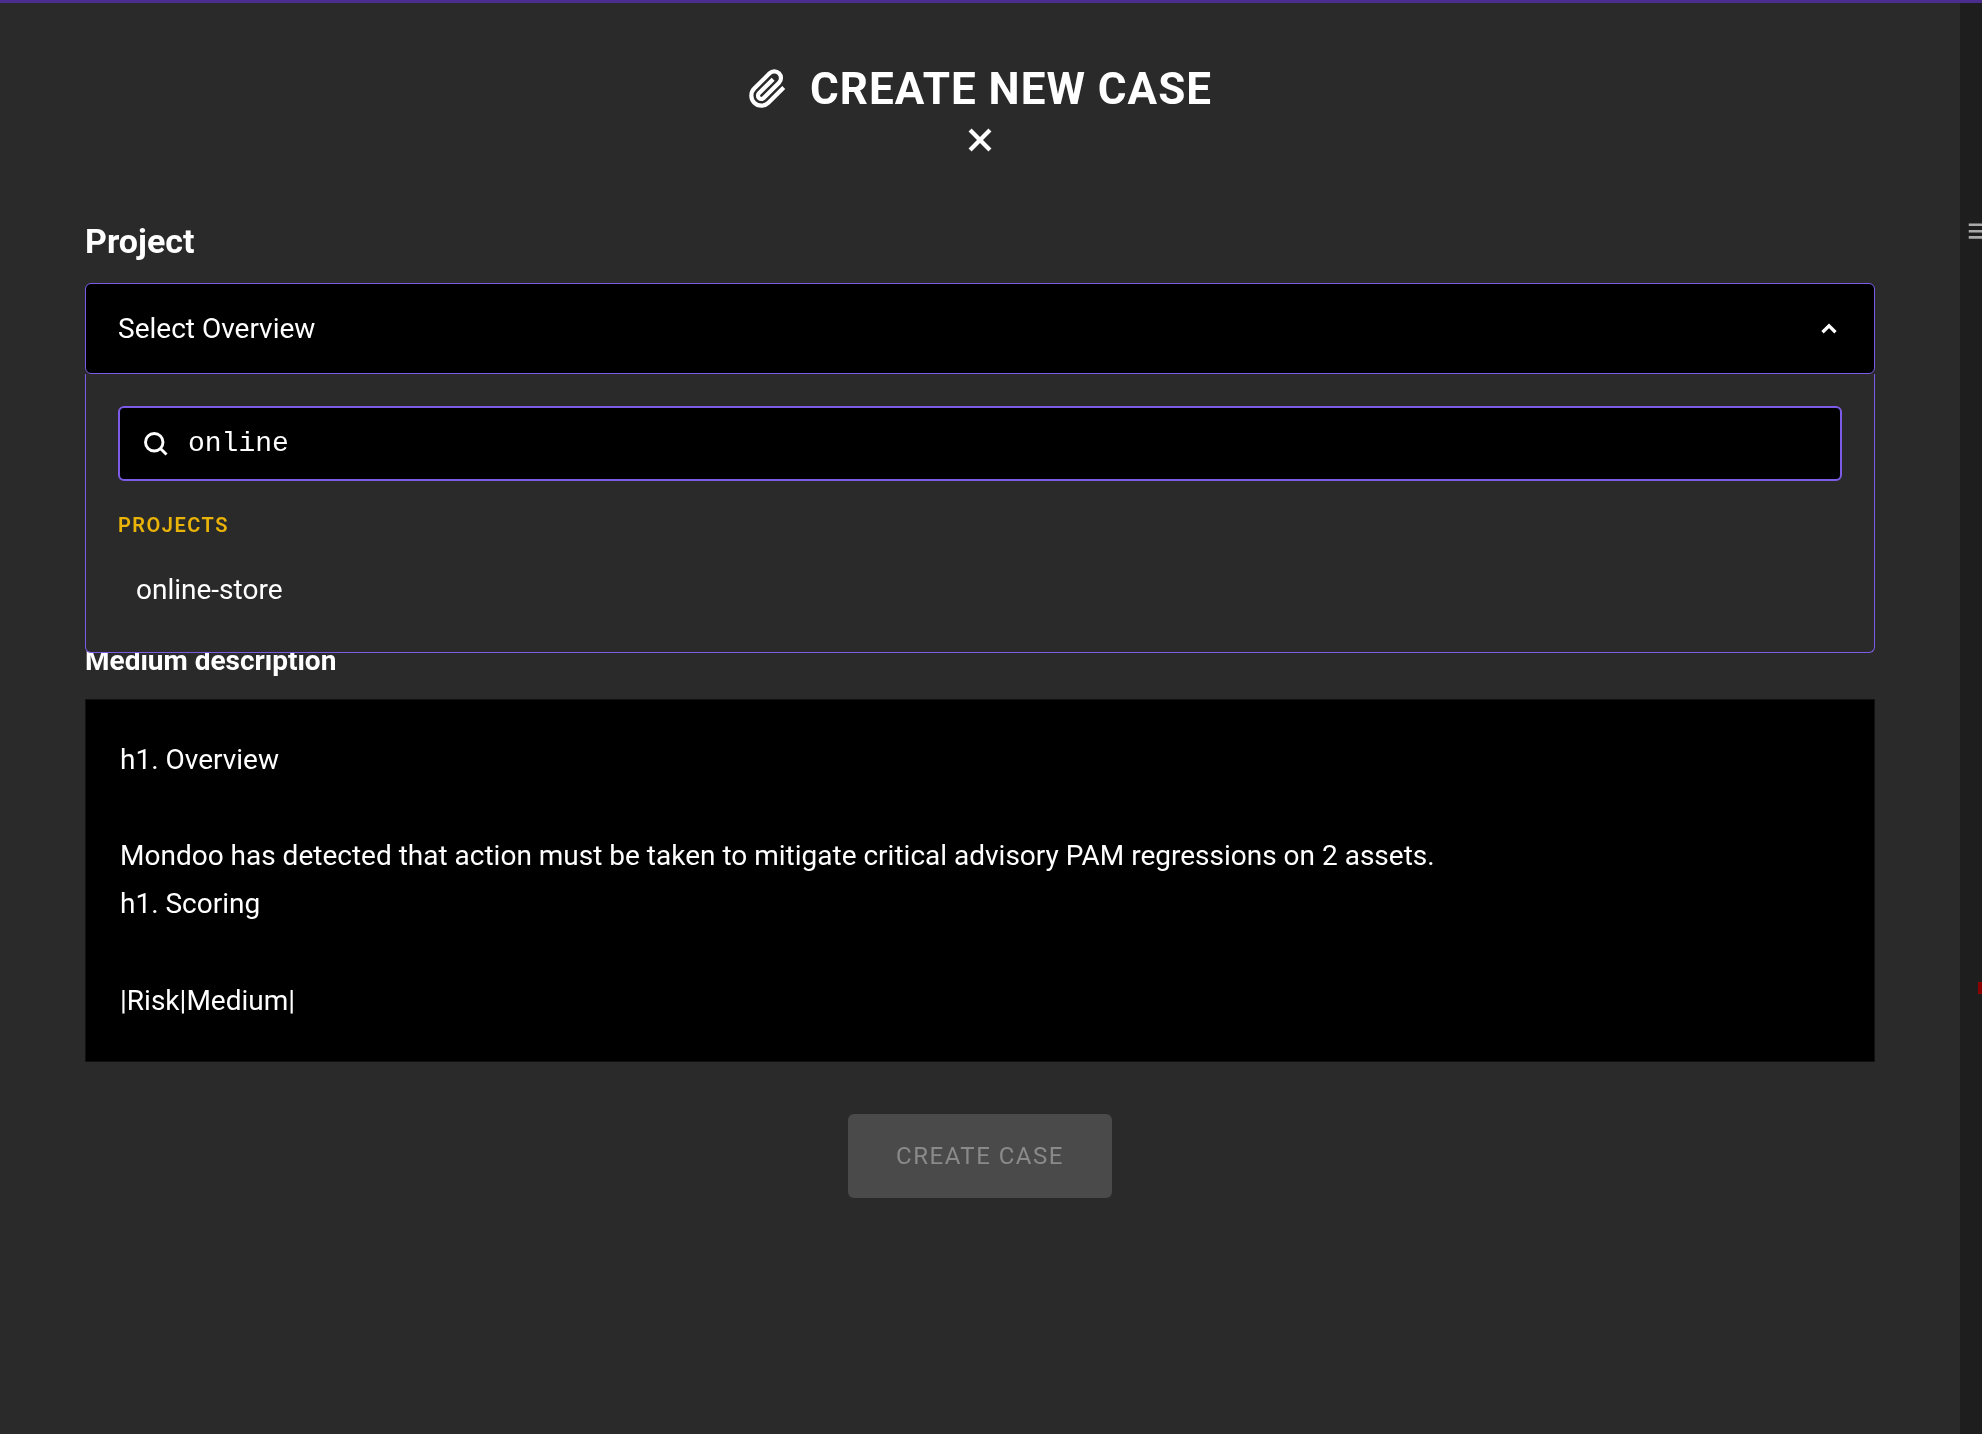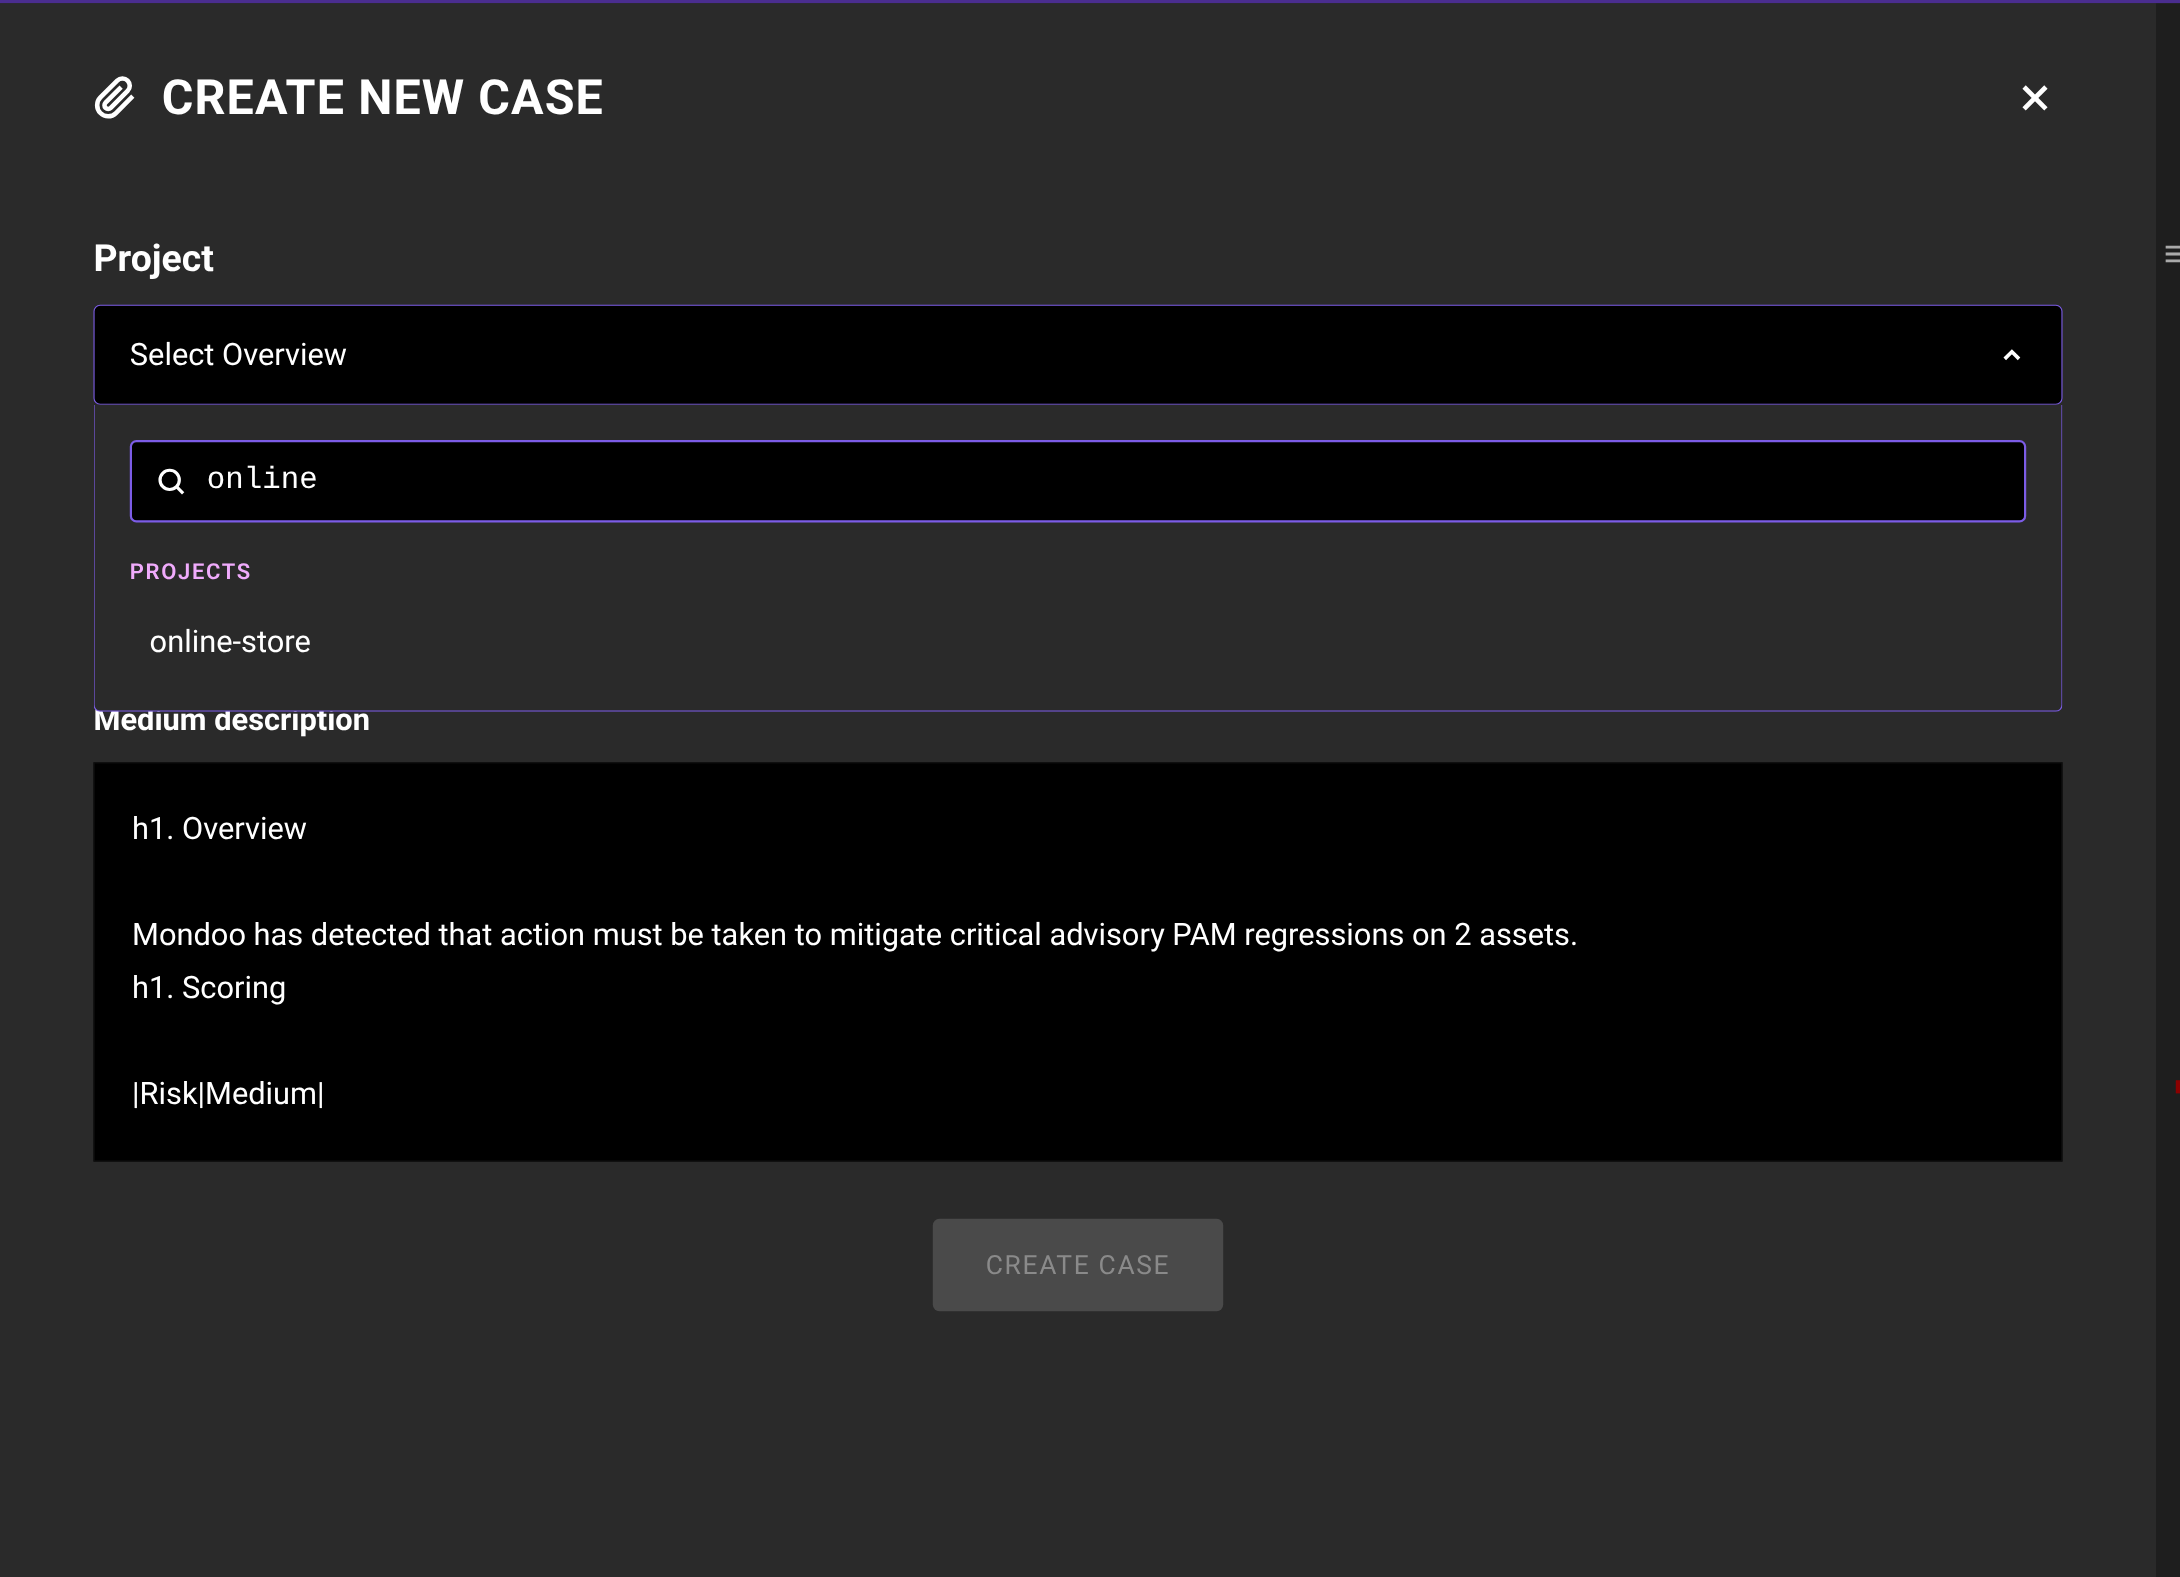--- a/index.html
+++ b/index.html
@@ -39,21 +39,22 @@
       color: #aaa;
       font-size: 36px;
       line-height: 12px;
       letter-spacing: -4px;
     }
     
     .header {
       display: flex;
       align-items: center;
       justify-content: space-between;
-      margin-bottom: 100px;
+      margin-bottom: 56px;
+      flex-direction: column;
     }
     
     .header-left {
       display: flex;
       align-items: center;
       gap: 22px;
     }
     
     .attachment-icon {
       width: 40px;
@@ -164,21 +165,21 @@
       color: #ffffff;
       font-size: 28px;
       flex: 1;
       font-family: Liberation Mono, monospace;
     }
     
     .dropdown-section-label {
       font-size: 20px;
       font-weight: 600;
       letter-spacing: 1.5px;
-      color: #f0abfc;
+      color: #eab308;
       margin-bottom: 26px;
     }
     
     .dropdown-item {
       font-size: 28px;
       color: #ffffff;
       padding: 10px 18px;
       cursor: pointer;
       margin-bottom: 8px;
     }

